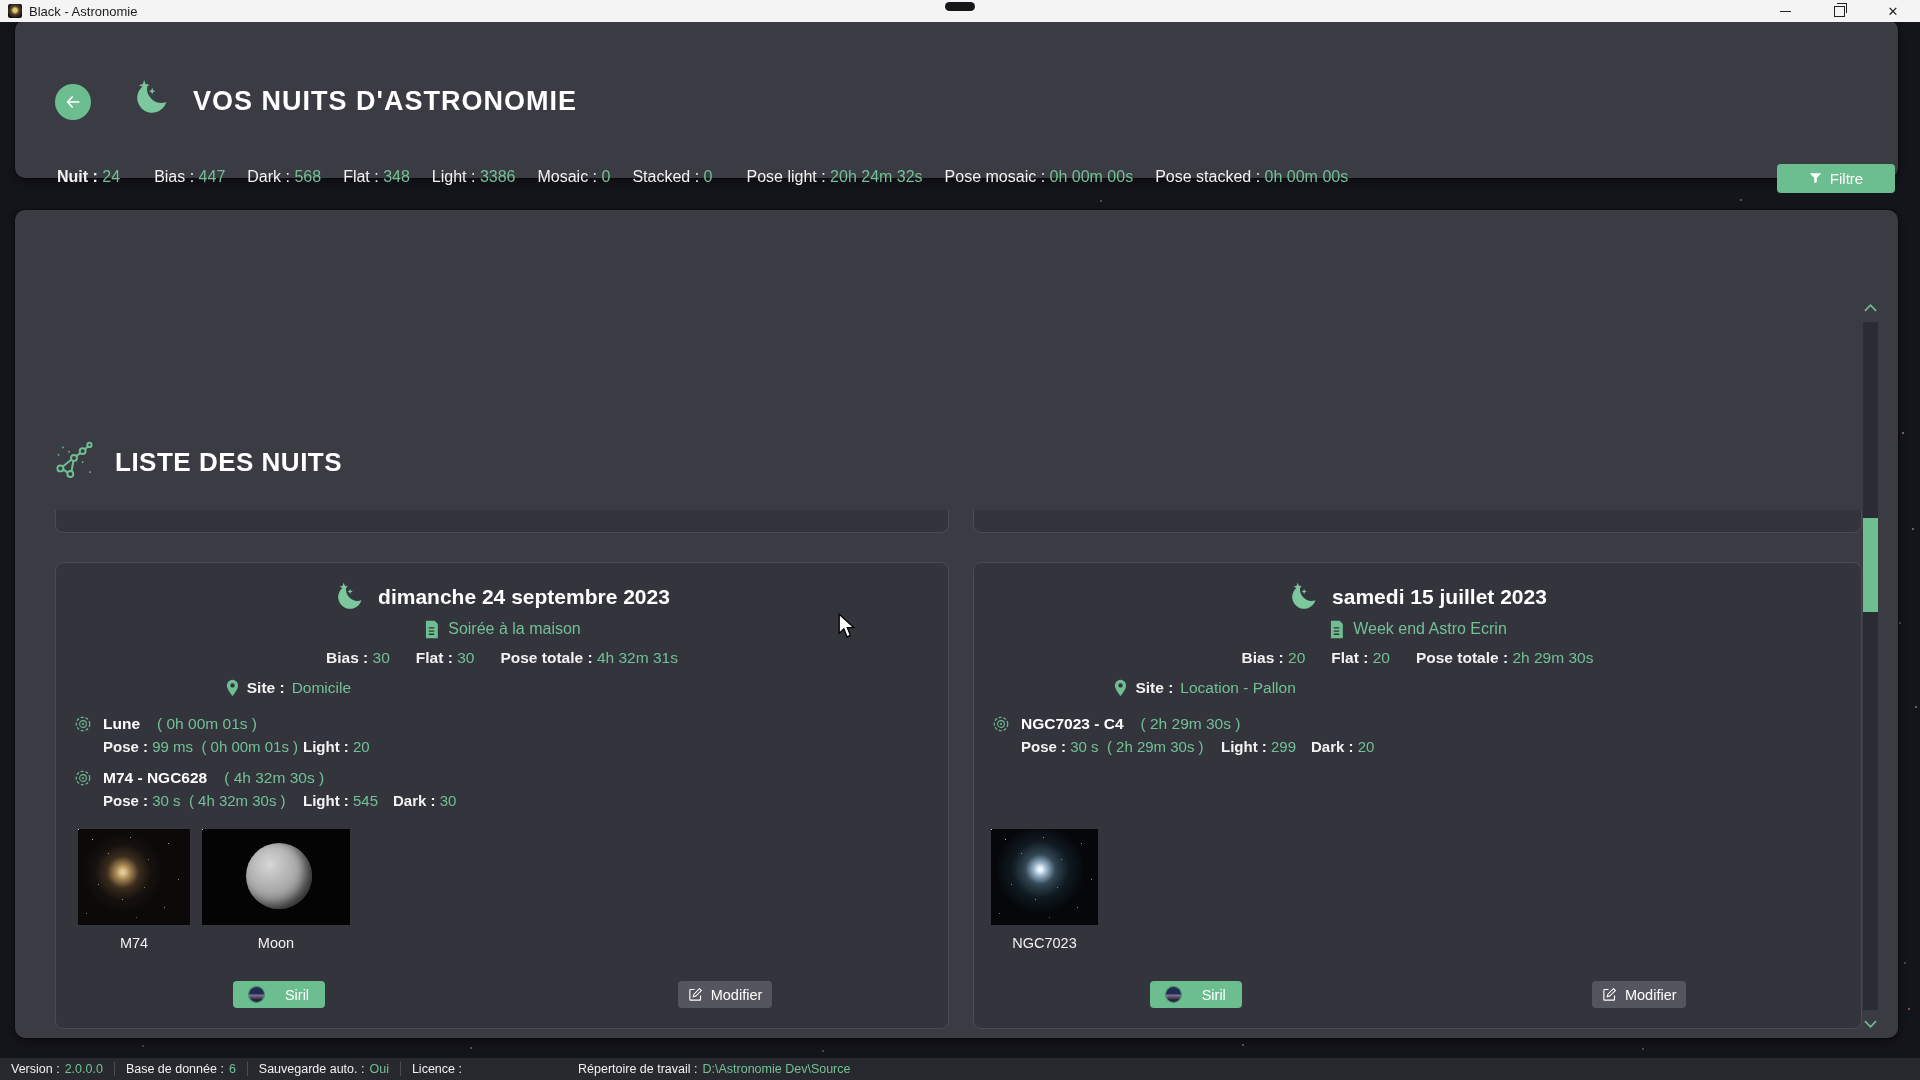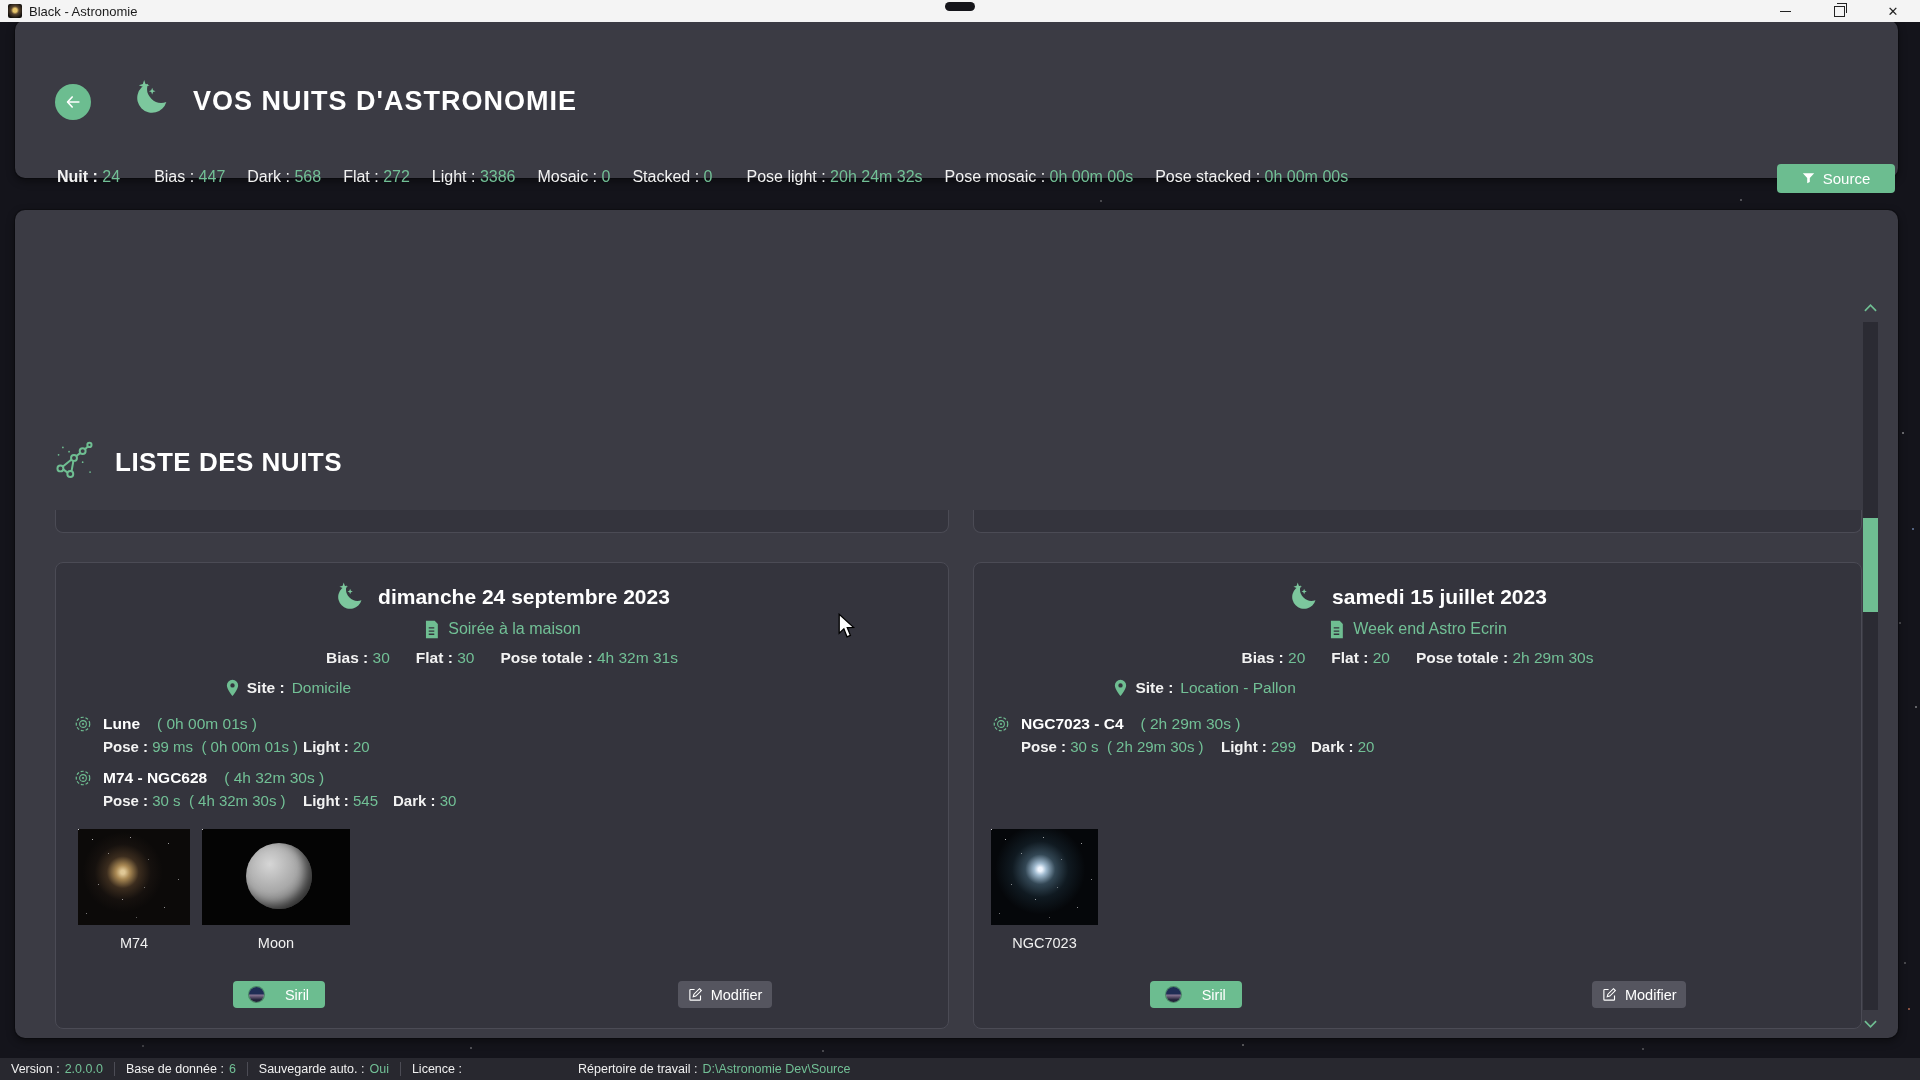--- a/index.html
+++ b/index.html
@@ -159,33 +159,33 @@
           <path d="M7.3 1.2 8.1 3.6 10.5 4.4 8.1 5.2 7.3 7.6 6.5 5.2 4.1 4.4 6.5 3.6z"></path>
           <path d="M12.1 5.9 12.65 7.35 14.1 7.9 12.65 8.45 12.1 9.9 11.55 8.45 10.1 7.9 11.55 7.35z"></path>
         </svg>
     </span>
     <h1 class="page-title">VOS NUITS D'ASTRONOMIE</h1>
 
     <div class="stats-row">
       <span class="stat first"><span class="lbl">Nuit :</span> <span class="val">24</span></span>
       <span class="stat gap-l"><span class="lbl">Bias :</span> <span class="val">447</span></span>
       <span class="stat"><span class="lbl">Dark :</span> <span class="val">568</span></span>
-      <span class="stat"><span class="lbl">Flat :</span> <span class="val">272</span></span>
+      <span class="stat"><span class="lbl">Flat :</span> <span class="val">348</span></span>
       <span class="stat"><span class="lbl">Light :</span> <span class="val">3386</span></span>
       <span class="stat"><span class="lbl">Mosaic :</span> <span class="val">0</span></span>
       <span class="stat"><span class="lbl">Stacked :</span> <span class="val">0</span></span>
       <span class="stat gap-l"><span class="lbl">Pose light :</span> <span class="val">20h 24m 32s</span></span>
       <span class="stat"><span class="lbl">Pose mosaic :</span> <span class="val">0h 00m 00s</span></span>
       <span class="stat"><span class="lbl">Pose stacked :</span> <span class="val">0h 00m 00s</span></span>
     </div>
     <button class="filter-btn">
       <svg width="13" height="13" viewBox="0 0 16 16" fill="#fff">
           <path d="M1 1.5h14l-5.4 6v4.7l-3.2 1.6V7.5z"></path>
         </svg>
-      <span>Source</span>
+      <span>Filtre</span>
     </button>
   </div>
 
   <div class="panel list-panel">
     <span class="list-hdr-icon">
       <svg width="42" height="42" viewBox="0 0 34 34" fill="none" stroke="#6fbe92" stroke-width="1.6">
         <circle cx="6" cy="23" r="2.4"></circle>
           <circle cx="14" cy="27.5" r="2.4"></circle>
           <circle cx="17" cy="14.5" r="2.4"></circle>
           <circle cx="24" cy="9" r="2.4"></circle>

